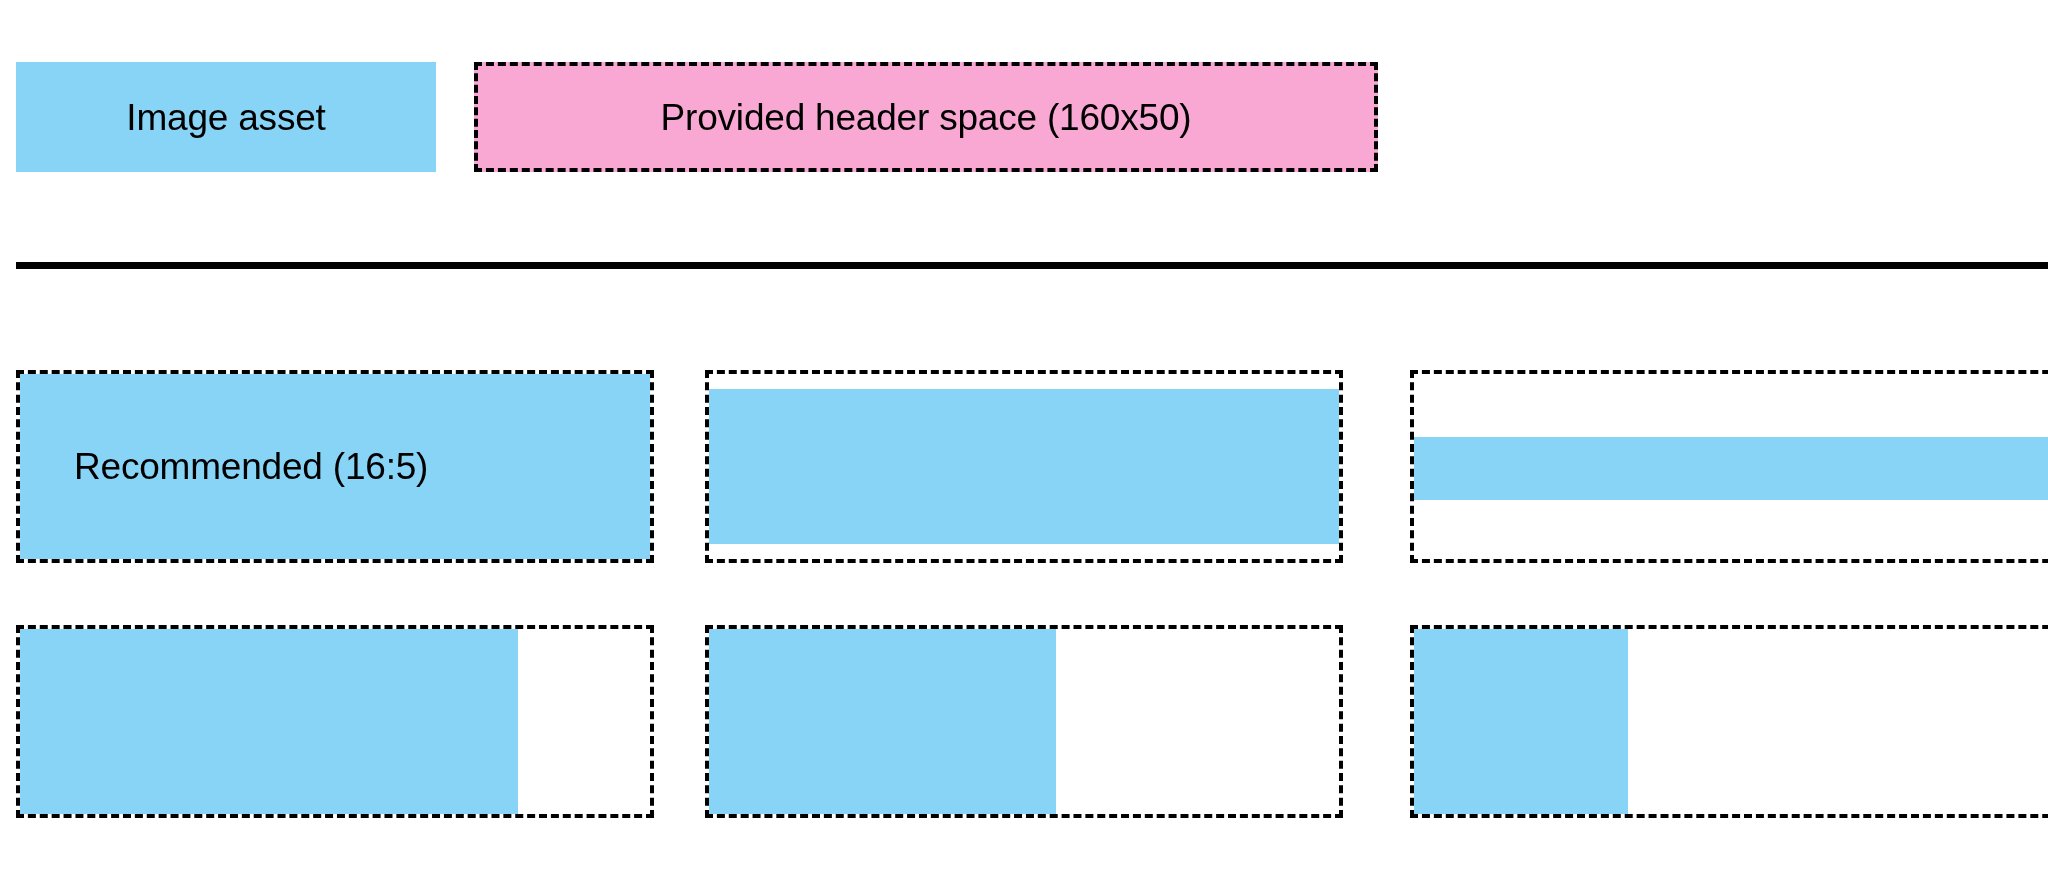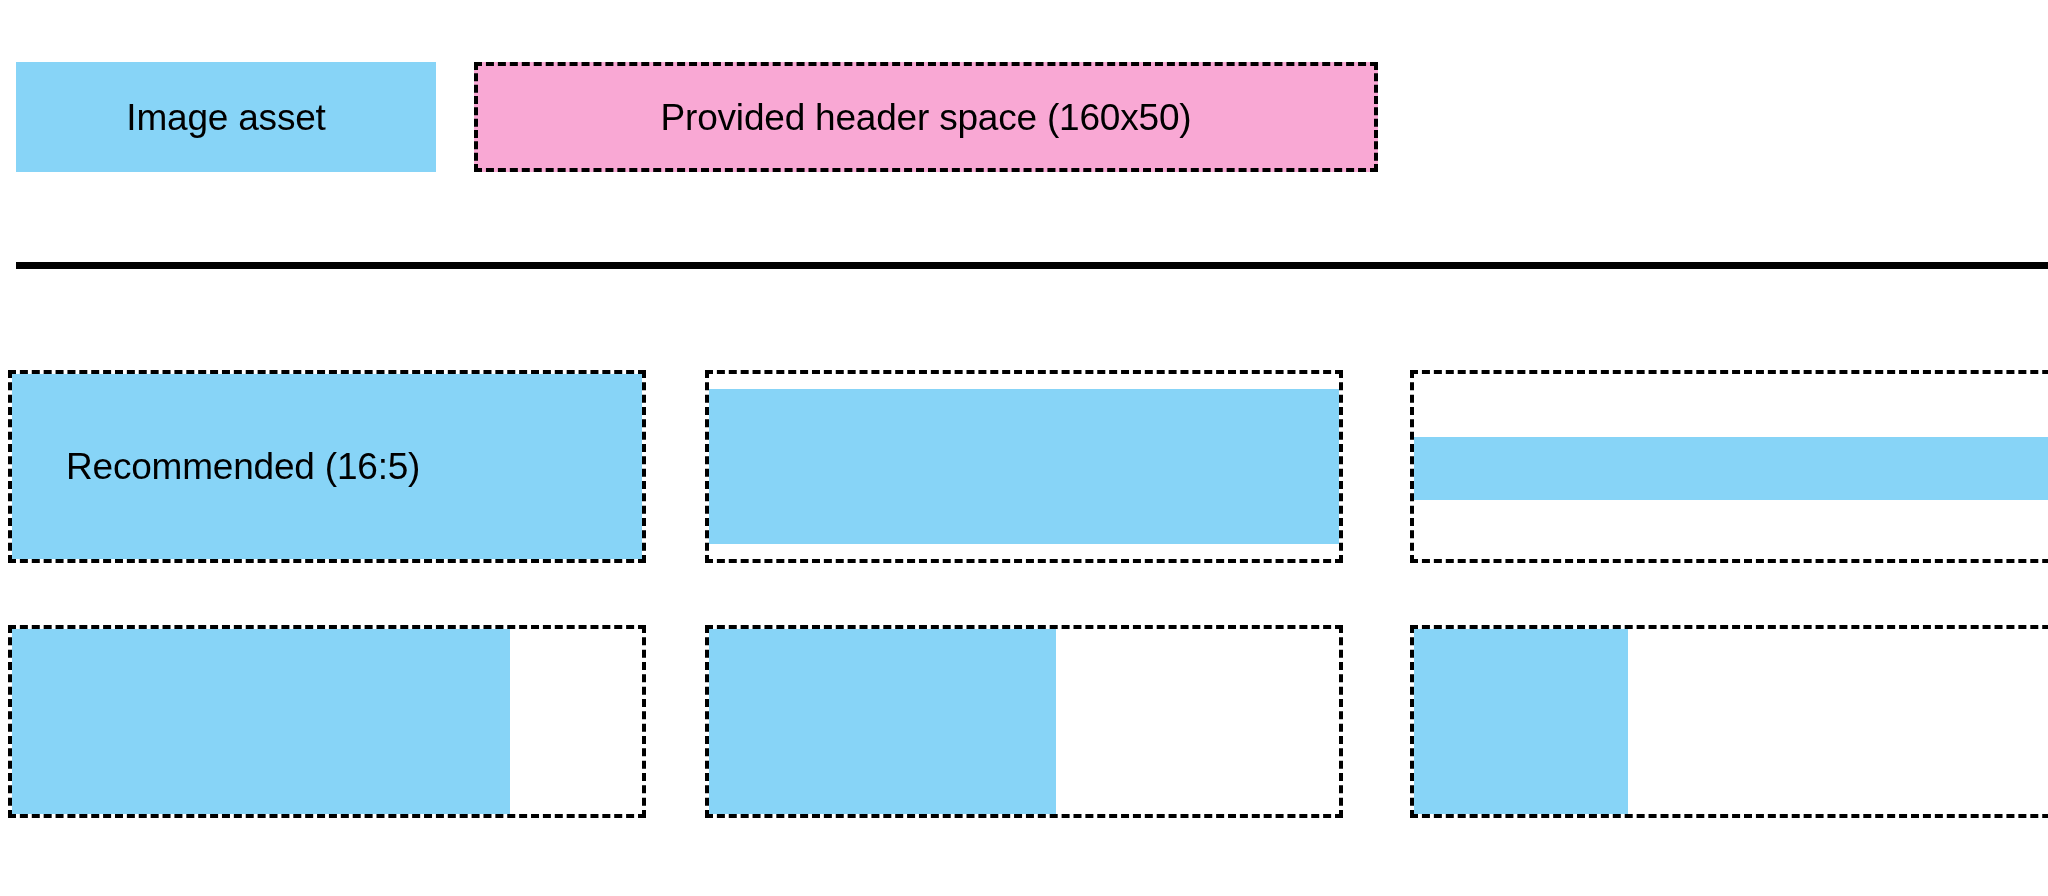--- a/index.html
+++ b/index.html
@@ -91,21 +91,21 @@
 
   .sample-cell {
     position: absolute;
     top: 0;
     height: 193px;
     border: 4px dashed #000000;
     box-sizing: border-box;
     background: #ffffff;
     overflow: hidden;
   }
-  .sample-cell.col-0 { left: 8px;    width: 638px; }
+  .sample-cell.col-0 { left: 16px;    width: 638px; }
   .sample-cell.col-1 { left: 705px;  width: 638px; }
   .sample-cell.col-2 { left: 1410px; width: 676px; }
 
   .fill {
     position: absolute;
     background: var(--accent);
   }
 
   .cell-label {
     position: absolute;

